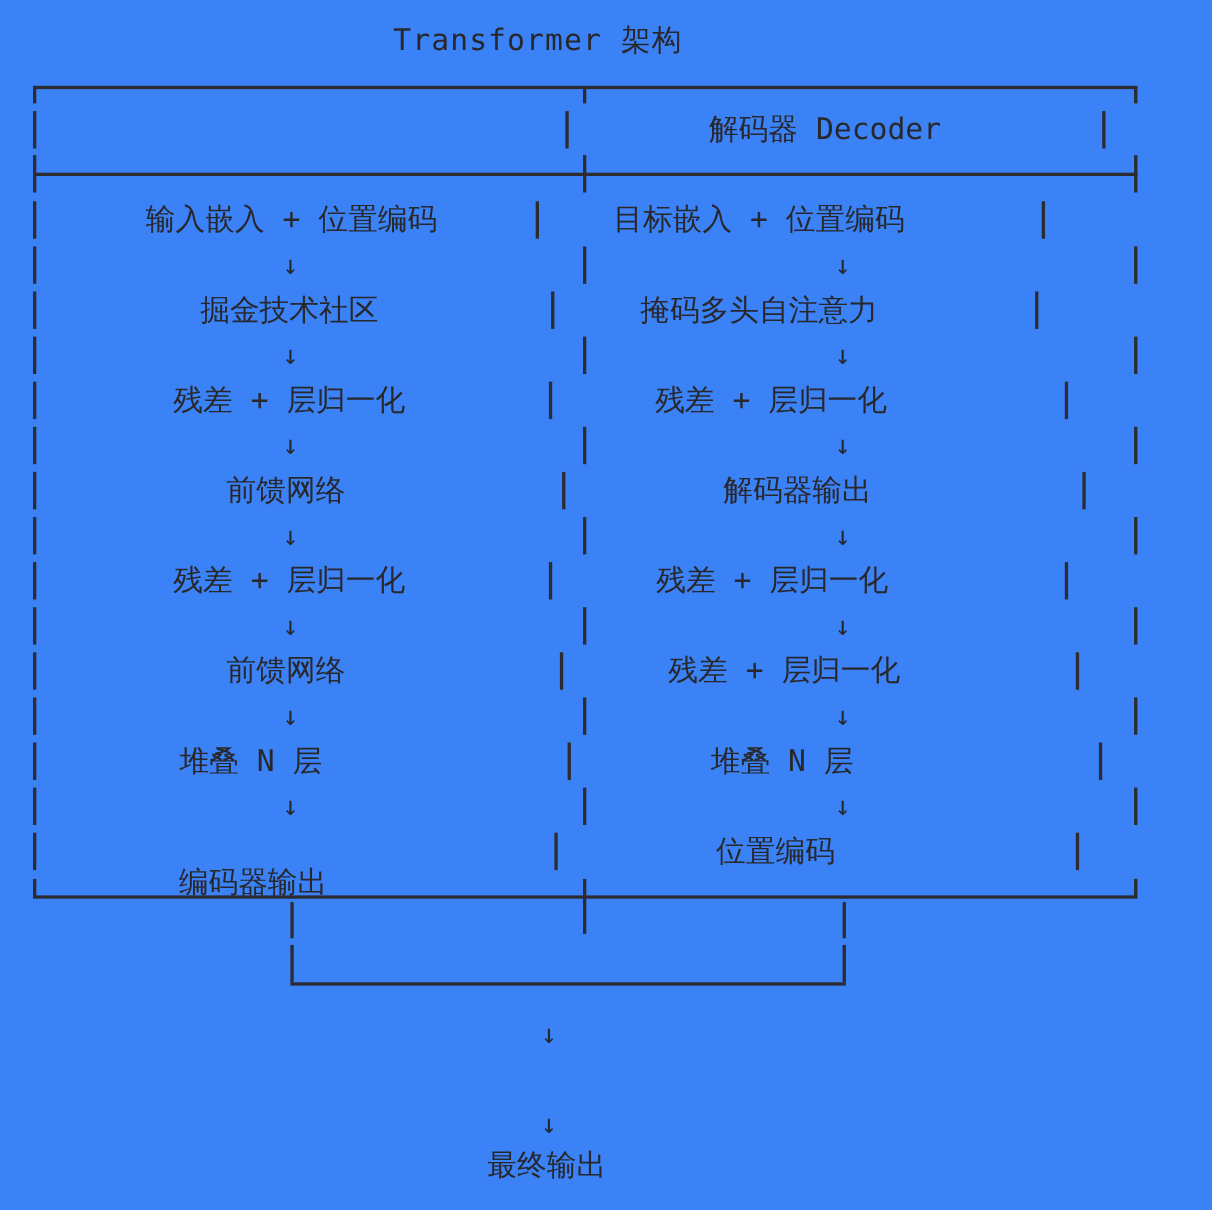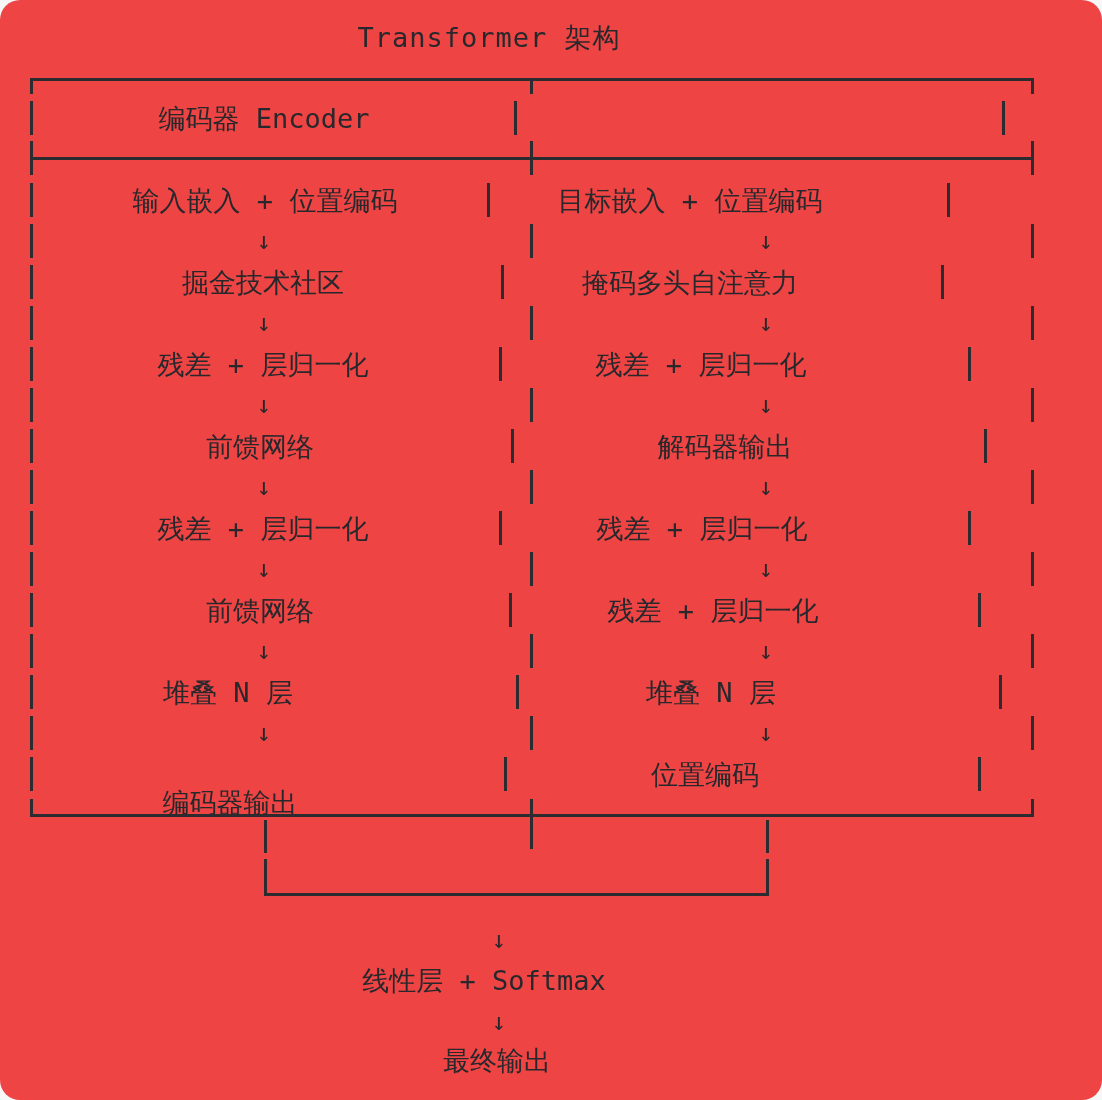--- a/index.html
+++ b/index.html
@@ -1,39 +1,39 @@
 <!DOCTYPE html>
 <html><head>
 <meta charset="utf-8">
 <style>
   html,body{margin:0;padding:0;background:#f7f7f8;}
   .canvas{
-    position:relative;width:1102px;height:1100px;background:#ef4444;overflow:hidden;
-    font-family:"DejaVu Sans Mono","Liberation Mono",monospace;color:#28282c;border-radius:20px;
+    position:relative;width:1102px;height:1100px;background:#3b82f6;overflow:hidden;
+    font-family:"DejaVu Sans Mono","Liberation Mono",monospace;color:#28282c;
   }
   .t{position:absolute;transform:translate(-50%,-50%);white-space:nowrap;
      font-size:27px;line-height:1;}
   .title{font-size:27px;letter-spacing:1px;}
   .arrow{position:absolute;transform:translate(-50%,-50%);font-size:24px;line-height:1;white-space:nowrap;}
   .vbar{position:absolute;width:3px;background:#2c2c30;}
   .hline{position:absolute;height:3px;background:#2c2c30;}
   .watermark{
     position:absolute;transform:translate(-100%,-50%);white-space:nowrap;
     font-size:28px;font-weight:bold;color:#ebebeb;
     text-shadow:2px 2px 2px #8f8f8f, -1px -1px 1px #ffffff;
   }
 </style>
 </head>
 <body>
 
 <div class="canvas">
 
   <div class="t title" style="left:489px;top:37px;">Transformer 架构</div>
 
-  <div class="t" style="left:264px;top:118px;">编码器 Encoder</div>
+  <div class="t" style="left:750px;top:118px;">解码器 Decoder</div>
 
   <div id="diagram-layer">
       <div class="hline" style="left: 30px; top: 77.5px; width: 1004px;"></div>
       <div class="vbar" style="left: 29.5px; top: 79px; height: 15px;"></div>
       <div class="vbar" style="left: 529.5px; top: 79px; height: 15px;"></div>
       <div class="vbar" style="left: 1030.5px; top: 79px; height: 15px;"></div>
       <div class="vbar" style="left: 29.5px; top: 101px; height: 34px;"></div>
       <div class="vbar" style="left: 513.5px; top: 101px; height: 34px;"></div>
       <div class="vbar" style="left: 1001.5px; top: 101px; height: 34px;"></div>
       <div class="hline" style="left: 30px; top: 156.5px; width: 1004px;"></div>
@@ -120,17 +120,16 @@
       <div class="vbar" style="left: 529.5px; top: 799px; height: 50px;"></div>
       <div class="vbar" style="left: 1030.5px; top: 799px; height: 16px;"></div>
       <div class="vbar" style="left: 263.5px; top: 820px; height: 33px;"></div>
       <div class="vbar" style="left: 263.5px; top: 859px; height: 34px;"></div>
       <div class="vbar" style="left: 765.5px; top: 820px; height: 33px;"></div>
       <div class="vbar" style="left: 765.5px; top: 859px; height: 34px;"></div>
       <div class="hline" style="left: 263.5px; top: 892.5px; width: 505px;"></div>
     </div>
 
   <div class="arrow" style="left:499px;top:940px;">↓</div>
-  <div class="t" style="left:484px;top:980px;">线性层 + Softmax</div>
   <div class="arrow" style="left:499px;top:1022px;">↓</div>
   <div class="t" style="left:497px;top:1060px;">最终输出</div>
 
 </div>
 
 </body></html>

